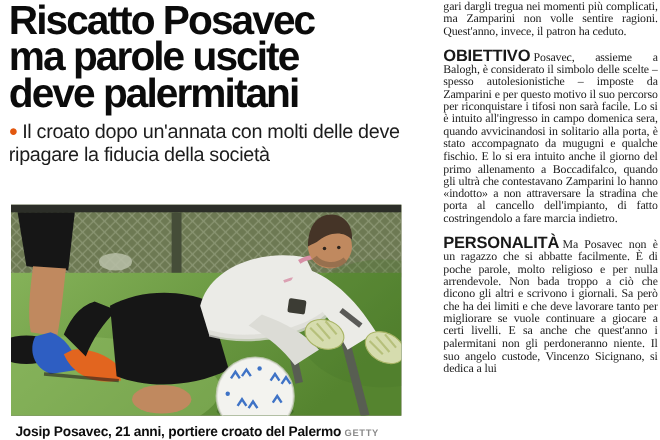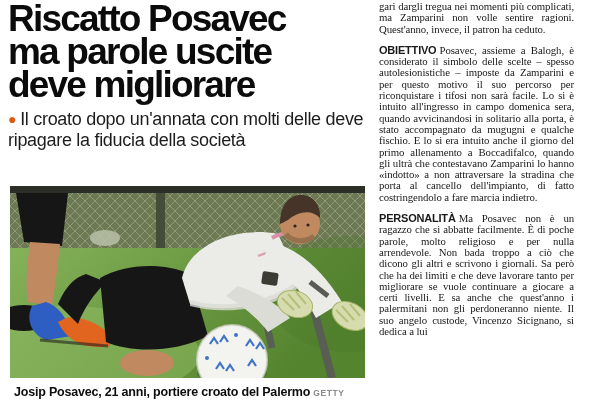--- a/index.html
+++ b/index.html
@@ -28,39 +28,39 @@
   .f-dark{fill:#2e241c;}
 
   
   .caption{position:absolute;left:10px;top:381px;margin:4px;white-space:nowrap;
            font-size:12.5px;letter-spacing:-0.2px;color:#0d0d0d;}
   .caption strong{font-weight:700;}
   .credit{font-size:8.5px;color:var(--credit_gray,#8a8a8a);font-weight:700;
           letter-spacing:0.6px;margin-left:3px;}
 
   
-  .right-col{position:absolute;left:379px;top:1px;width:195px;height:399px;
+  .right-col{position:absolute;left:403px;top:1px;width:195px;height:399px;
              overflow:hidden;font-family:"Liberation Serif", serif;
              font-size:10.8px;line-height:11.3px;letter-spacing:-0.1px;
              text-align:justify;color:#191919;}
   .right-col p{margin:0 0 10px 0;}
   .right-col .lead{font-family:"Liberation Sans",sans-serif;font-weight:700;
-                   font-size:11px;letter-spacing:-0.2px;margin-right:3px;}
+                   font-size:15px;letter-spacing:-0.2px;margin-right:3px;}
   .right-col .lead:empty{display:none;margin:0;}
 </style>
 </head>
 <body>
 
 <div class="page">
 
   <div class="left-col">
     <h1 class="headline">
       <span>Riscatto Posavec</span>
       <span>ma parole uscite</span>
-      <span>deve migliorare</span>
+      <span>deve palermitani</span>
     </h1>
     <p class="standfirst">
       <span class="bullet">●</span><span>Il croato dopo un'annata con molti delle deve ripagare la fiducia della società</span>
     </p>
   </div>
 
   <figure class="photo-wrap">
     <svg viewBox="0 0 355 192" width="355" height="192" preserveAspectRatio="none">
       <defs>
         <linearGradient id="gg" x1="0" y1="0" x2="1" y2="0.4">

